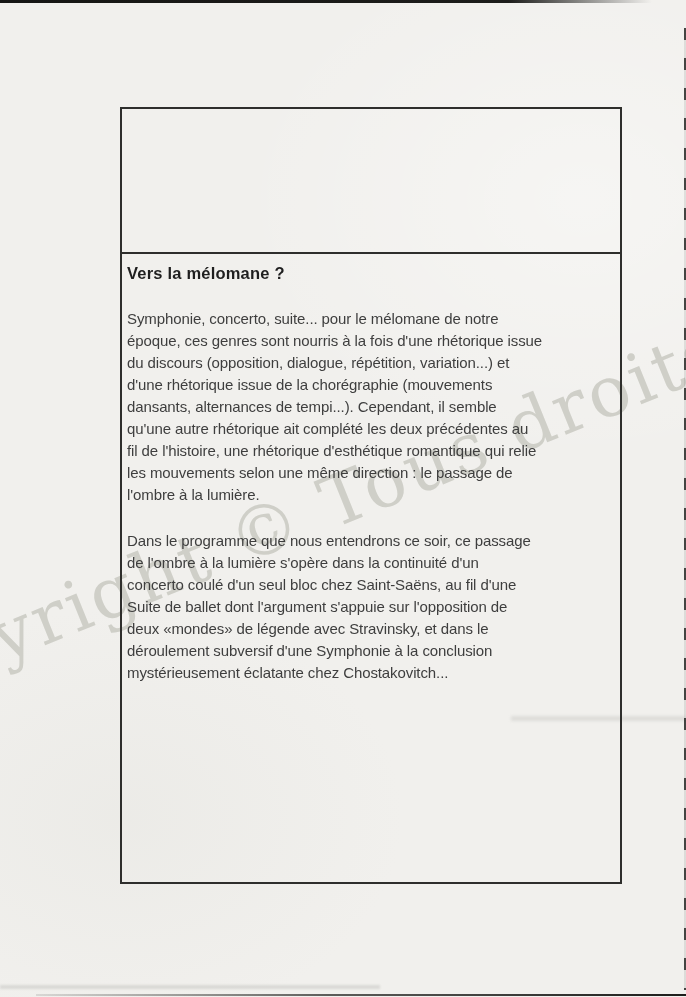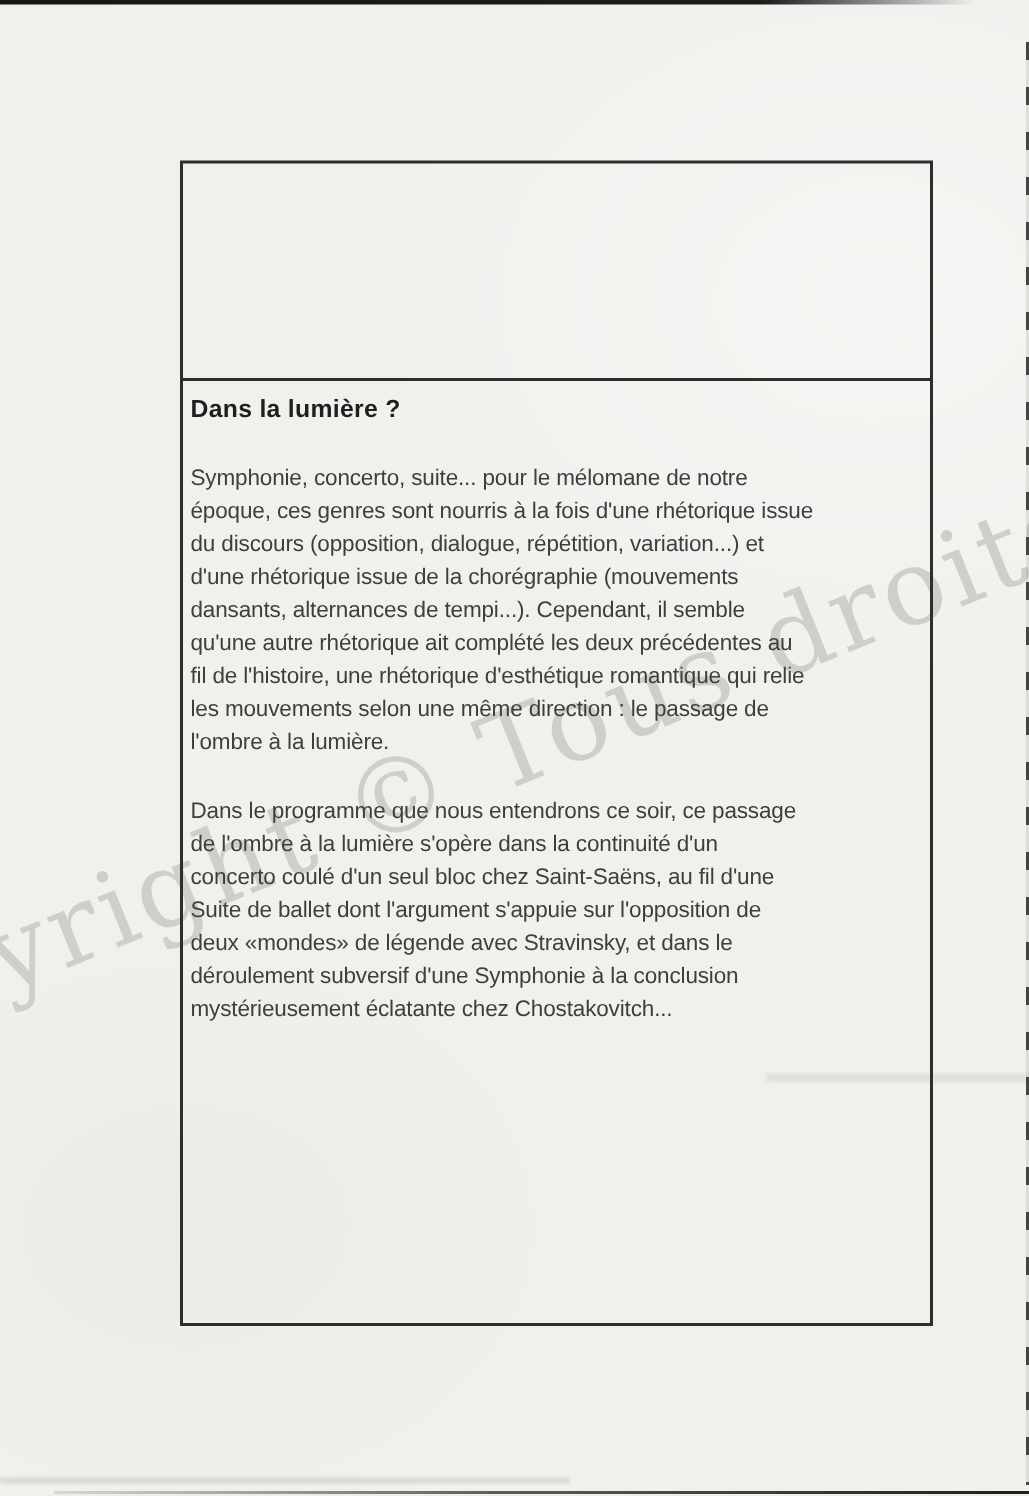--- a/index.html
+++ b/index.html
@@ -104,21 +104,21 @@
 
 <div class="page">
 
   <div class="scan-bar-top"></div>
 
   <div class="watermark">Copyright © Tous droits réservés</div>
 
   <div class="frame">
     <div class="frame-top"></div>
     <div class="frame-body">
-      <h1 class="heading">Dans la lumière ?</h1>
+      <h1 class="heading">Vers la mélomane ?</h1>
       <p class="para">Symphonie, concerto, suite... pour le mélomane de notre
 époque, ces genres sont nourris à la fois d'une rhétorique issue
 du discours (opposition, dialogue, répétition, variation...) et
 d'une rhétorique issue de la chorégraphie (mouvements
 dansants, alternances de tempi...). Cependant, il semble
 qu'une autre rhétorique ait complété les deux précédentes au
 fil de l'histoire, une rhétorique d'esthétique romantique qui relie
 les mouvements selon une même direction : le passage de
 l'ombre à la lumière.</p>
       <p class="para">Dans le programme que nous entendrons ce soir, ce passage

